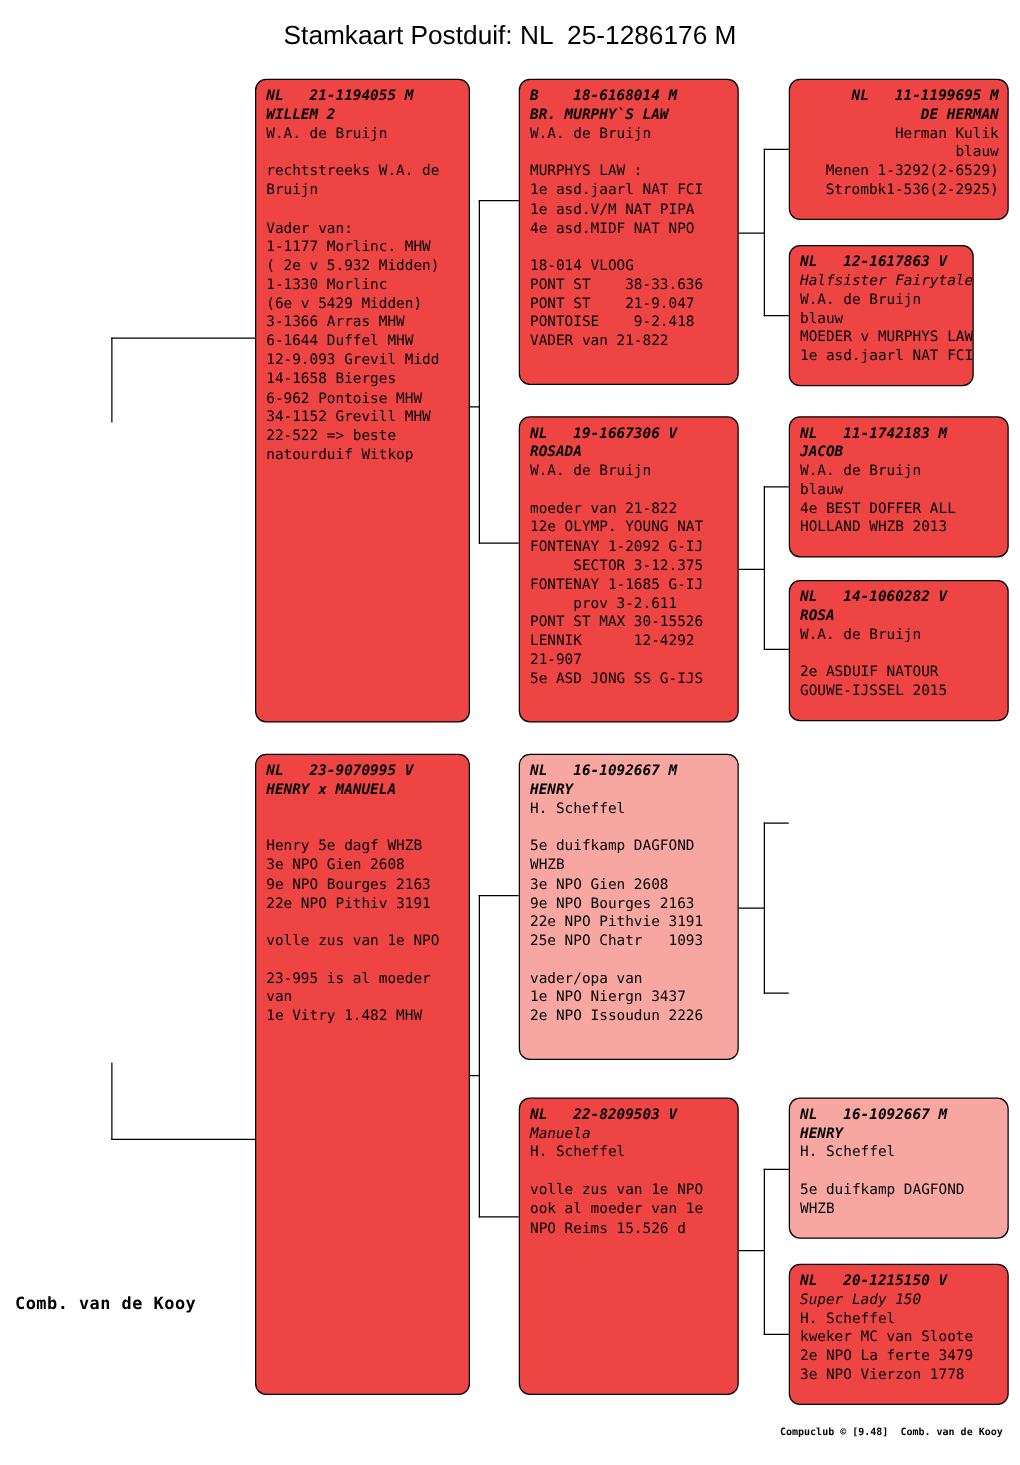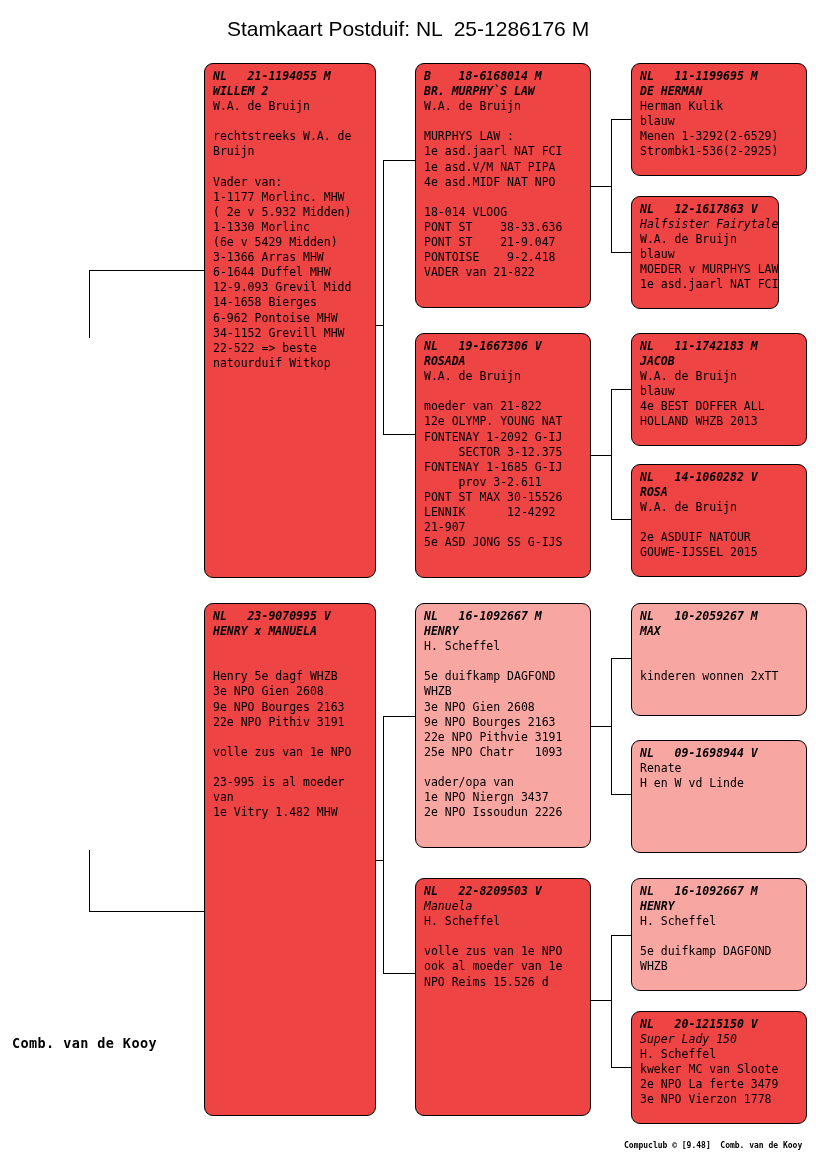--- a/index.html
+++ b/index.html
@@ -203,21 +203,21 @@
   <div class="box" style="left:415px; top:878px; width:176px; height:238px;">
     <div class="ln it">NL   22-8209503 V</div>
     <div class="ln itn">Manuela</div>
     <div class="ln">H. Scheffel</div>
     <div class="ln"></div>
     <div class="ln">volle zus van 1e NPO</div>
     <div class="ln">ook al moeder van 1e</div>
     <div class="ln">NPO Reims 15.526 d</div>
   </div>
 
-  <div class="box" style="left:631px; top:63px; width:176px; height:113px;">
+  <div class="box" style="left:631px; top:63px; width:176px; height:113px;text-align:right;">
     <div class="ln it">NL   11-1199695 M</div>
     <div class="ln it">DE HERMAN</div>
     <div class="ln">Herman Kulik</div>
     <div class="ln">blauw</div>
     <div class="ln">Menen 1-3292(2-6529)</div>
     <div class="ln">Strombk1-536(2-2925)</div>
   </div>
 
   <div class="box" style="left:631px; top:196px; width:148px; height:113px;">
     <div class="ln it">NL   12-1617863 V</div>
@@ -239,33 +239,21 @@
 
   <div class="box" style="left:631px; top:464px; width:176px; height:113px;">
     <div class="ln it">NL   14-1060282 V</div>
     <div class="ln it">ROSA</div>
     <div class="ln">W.A. de Bruijn</div>
     <div class="ln"></div>
     <div class="ln">2e ASDUIF NATOUR</div>
     <div class="ln">GOUWE-IJSSEL 2015</div>
   </div>
 
-  <div class="box pink" style="left:631px; top:603px; width:176px; height:113px;">
-    <div class="ln it">NL   10-2059267 M</div>
-    <div class="ln it">MAX</div>
-    <div class="ln"></div>
-    <div class="ln"></div>
-    <div class="ln">kinderen wonnen 2xTT</div>
-  </div>
-
-  <div class="box pink" style="left:631px; top:740px; width:176px; height:113px;">
-    <div class="ln it">NL   09-1698944 V</div>
-    <div class="ln">Renate</div>
-    <div class="ln">H en W vd Linde</div>
-  </div>
+
 
   <div class="box pink" style="left:631px; top:878px; width:176px; height:113px;">
     <div class="ln it">NL   16-1092667 M</div>
     <div class="ln it">HENRY</div>
     <div class="ln">H. Scheffel</div>
     <div class="ln"></div>
     <div class="ln">5e duifkamp DAGFOND</div>
     <div class="ln">WHZB</div>
   </div>
 

